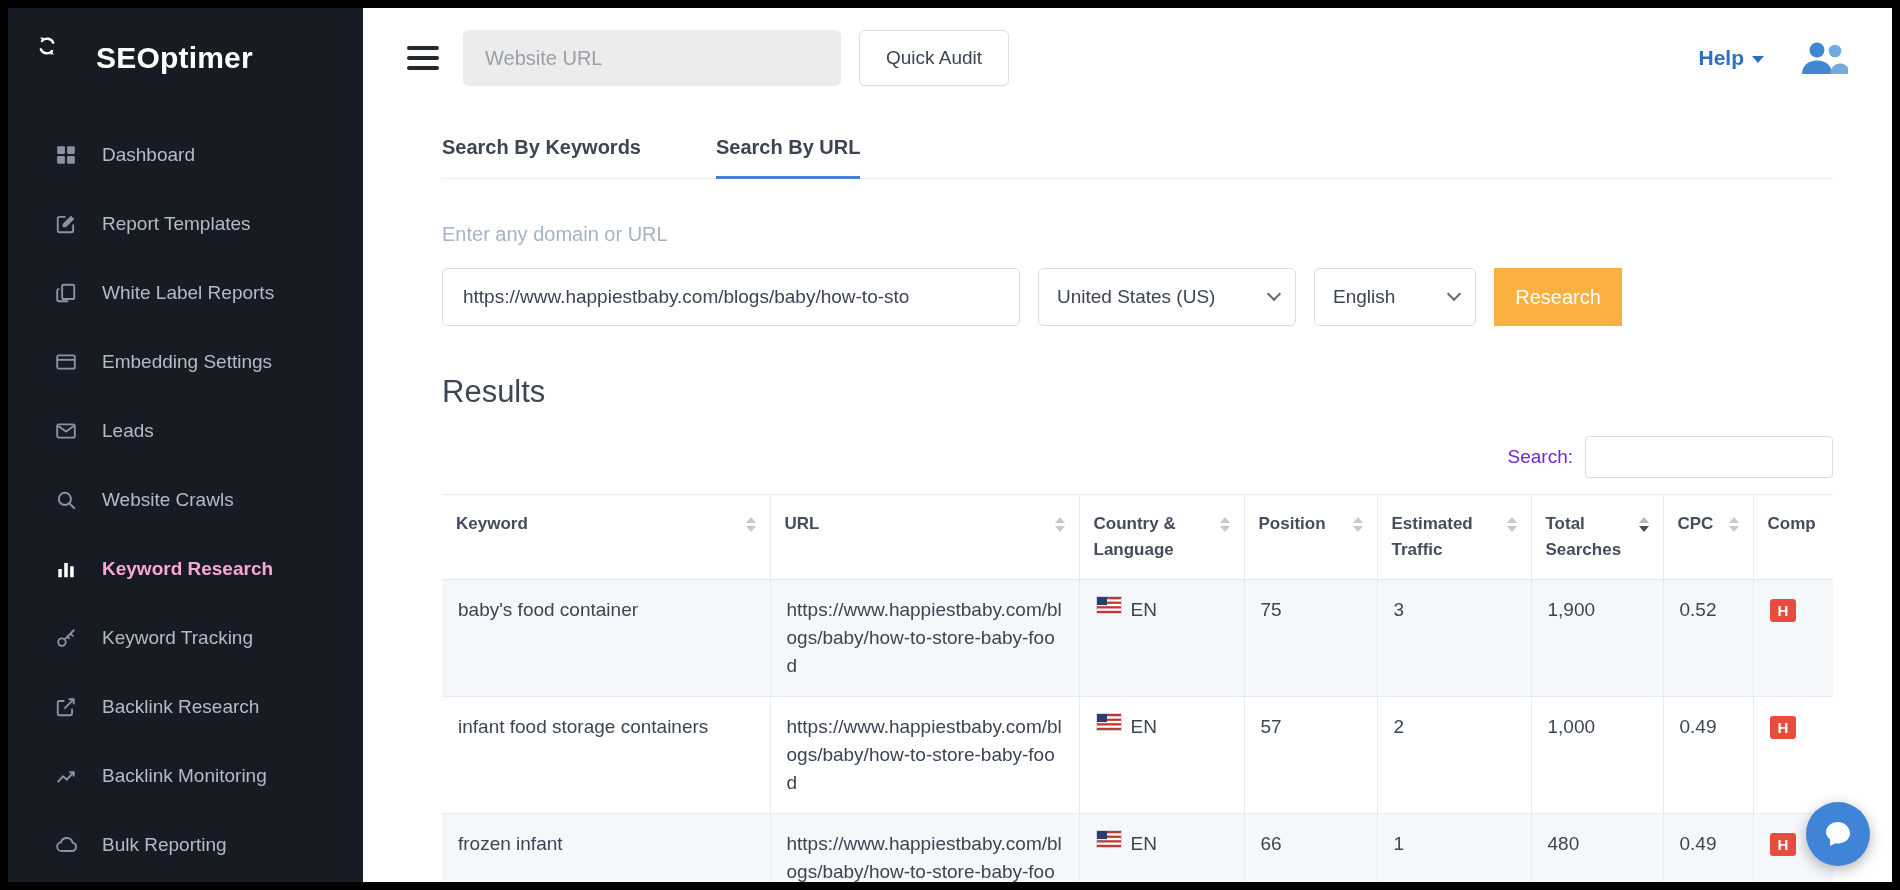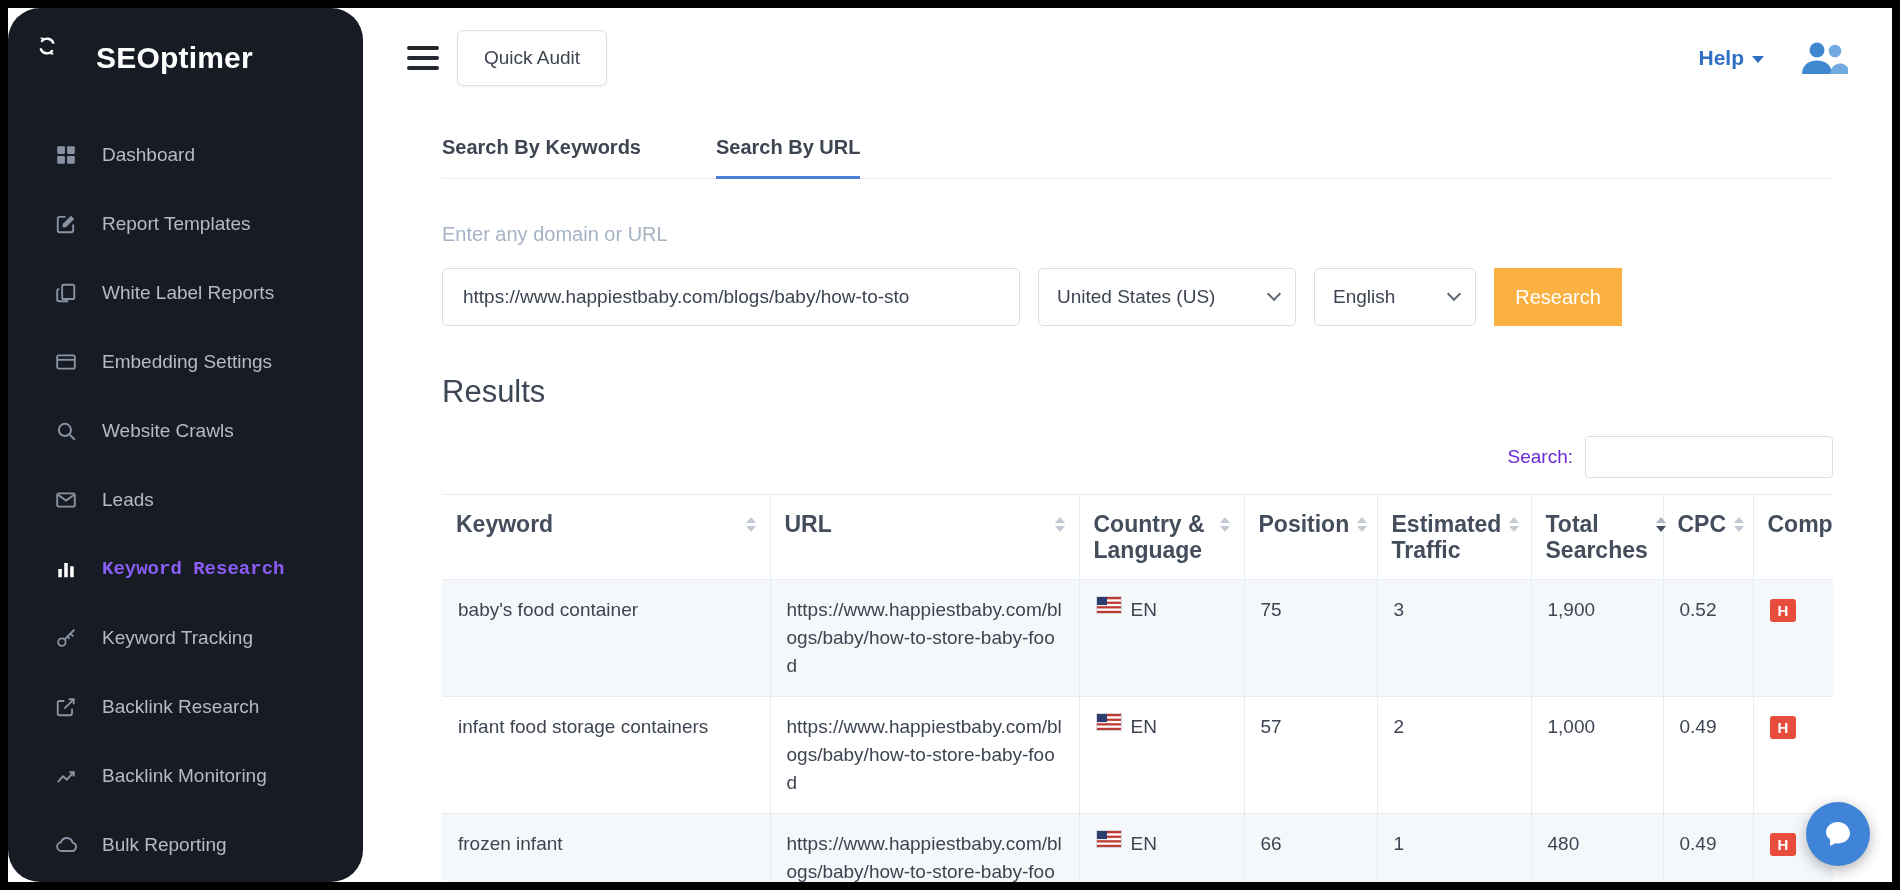--- a/index.html
+++ b/index.html
@@ -1,26 +1,26 @@
 <!DOCTYPE html>
 <html><head>
 <meta charset="utf-8">
 <style>
   * { box-sizing: border-box; margin: 0; padding: 0; }
   html, body { width: 1900px; height: 890px; background: #fff; font-family: "Liberation Sans", "DejaVu Sans", sans-serif; }
   .frame { position: relative; width: 1900px; height: 890px; border: 8px solid #000; background: #fff; overflow: hidden; }
 
   
-  .sidebar { position: absolute; left: 0; top: 0; bottom: 0; width: 355px; background: #171b24; overflow: hidden; border-radius: 32px; }
+  .sidebar { position: absolute; left: 0; top: 0; bottom: 0; width: 355px; background: #171b24; overflow: hidden; }
   .logo-row { display: flex; align-items: center; gap: 14px; height: 100px; padding: 0 28px; }
   .logo-text { color: #fff; font-size: 30px; font-weight: 700; letter-spacing: .2px; }
   .nav { padding-top: 12px; }
   .nav-item { display: flex; align-items: center; gap: 24px; height: 69px; padding: 0 24px 0 46px; color: #b4bbc7; font-size: 19px; cursor: pointer; }
   .nav-item .nav-icon { width: 24px; height: 24px; display: inline-flex; align-items: center; justify-content: center; color: #8a93a4; flex: 0 0 24px; }
-  .nav-item.active { color: #8b5cf6; font-weight: 700; font-family: Liberation Mono, monospace; }
+  .nav-item.active { color: #f9a8d4; font-weight: 700; }
   .nav-item.active .nav-icon { color: #ffffff; }
   .nav-icon svg { width: 22px; height: 22px; }
 
   
   .topbar { position: absolute; left: 355px; right: 0; top: 0; height: 100px; background: #fff; display: flex; align-items: center; padding: 0 44px; }
   .hamburger { width: 32px; display: flex; flex-direction: column; gap: 6px; cursor: pointer; }
   .hamburger i { display: block; height: 4px; background: #23272e; border-radius: 2px; }
   .url-audit-input { margin-left: 24px; width: 378px; height: 56px; background: #ececec; border: none; border-radius: 6px; padding: 0 22px; font-size: 20px; color: #333; font-family: inherit; }
   .url-audit-input::placeholder { color: #9a9fa6; }
   .quick-audit-btn { margin-left: 18px; height: 56px; padding: 0 26px; background: #fff; border: 1px solid #dcdfe4; border-radius: 6px; font-size: 19px; color: #3d4552; font-family: inherit; cursor: pointer; box-shadow: 0 1px 2px rgba(0,0,0,.05); }
@@ -49,21 +49,21 @@
 
   .search-row { margin-top: 26px; display: flex; justify-content: flex-end; align-items: center; gap: 12px; }
   .search-row label { font-size: 19px; color: #6d28d9; }
   .table-search-input { width: 248px; height: 42px; border: 1px solid #d9dee4; border-radius: 4px; padding: 0 12px; font-size: 18px; font-family: inherit; color: #3d4552; }
 
   
   .table-clip { margin-top: 16px; width: 1391px; overflow: hidden; }
   table.results-table { width: 1511px; table-layout: fixed; border-collapse: collapse; border-top: 1px solid #e8ebf0; }
   .results-table th, .results-table td { border-bottom: 1px solid #e8ebf0; border-right: 1px solid #e8ebf0; vertical-align: top; text-align: left; }
   .results-table th:last-child, .results-table td:last-child { border-right: none; }
-  .results-table th { padding: 16px 14px; font-size: 23px; font-weight: 700; color: #444d5b; line-height: 26px; height: 85px; cursor: pointer; }
+  .results-table th { padding: 16px 14px; font-size: 17px; font-weight: 700; color: #444d5b; line-height: 26px; height: 85px; cursor: pointer; }
   .th-inner { display: flex; justify-content: space-between; align-items: flex-start; }
   .sort-icon { display: inline-flex; flex-direction: column; gap: 3px; margin-left: 8px; margin-top: 6px; flex: 0 0 auto; cursor: pointer; }
   .sort-icon i { display: block; width: 0; height: 0; border-left: 5px solid transparent; border-right: 5px solid transparent; }
   .sort-icon .up { border-bottom: 6px solid #c3cad4; }
   .sort-icon .down { border-top: 6px solid #c3cad4; }
   .sort-icon.sort-active .up { border-bottom-color: #b0b8c3; }
   .sort-icon.sort-active .down { border-top-color: #454e5c; }
   .results-table td { padding: 16px; font-size: 19px; color: #3d4552; line-height: 28px; }
   .results-table tbody tr:nth-child(odd) { background: #f5f8fb; }
   .results-table tbody tr:nth-child(even) { background: #fff; }
@@ -126,35 +126,35 @@
         <span class="nav-icon">
           <svg viewBox="0 0 20 20" fill="none" stroke="currentColor" stroke-width="1.7">
               <rect x="2" y="4" width="16" height="12" rx="1.5"></rect>
               <path d="M2 8h16"></path>
             </svg>
         </span>
         <span class="nav-label">Embedding Settings</span>
       </div>
       <div class="nav-item">
         <span class="nav-icon">
+          <svg viewBox="0 0 20 20" fill="none" stroke="currentColor" stroke-width="1.7">
+              <rect x="2" y="4" width="16" height="12" rx="1.5"></rect>
+              <path d="M3 5.5l7 5 7-5"></path>
+            </svg>
+        </span>
+        <span class="nav-label">Leads</span>
+      </div>
+      <div class="nav-item">
+        <span class="nav-icon">
           <svg viewBox="0 0 20 20" fill="none" stroke="currentColor" stroke-width="1.8">
               <circle cx="9" cy="9" r="5.5"></circle>
               <path d="M13.3 13.3L18 18"></path>
             </svg>
         </span>
         <span class="nav-label">Website Crawls</span>
-      </div>
-      <div class="nav-item">
-        <span class="nav-icon">
-          <svg viewBox="0 0 20 20" fill="none" stroke="currentColor" stroke-width="1.7">
-              <rect x="2" y="4" width="16" height="12" rx="1.5"></rect>
-              <path d="M3 5.5l7 5 7-5"></path>
-            </svg>
-        </span>
-        <span class="nav-label">Leads</span>
       </div>
       <div class="nav-item active">
         <span class="nav-icon">
           <svg viewBox="0 0 20 20" fill="currentColor">
               <rect x="3" y="10" width="3.2" height="7.5"></rect>
               <rect x="8.4" y="4.5" width="3.2" height="13"></rect>
               <rect x="13.8" y="7.5" width="3.2" height="10"></rect>
             </svg>
         </span>
         <span class="nav-label">Keyword Research</span>
@@ -197,20 +197,21 @@
       </div>
     </nav>
   </aside>
 
   <header class="topbar">
     <div class="hamburger">
         <i></i>
         <i></i>
         <i></i>
       </div>
+    <input class="url-audit-input" type="text" placeholder="Website URL" style="">
     <button class="quick-audit-btn">Quick Audit</button>
     <div class="topbar-spacer"></div>
     <div class="help-link">
       <span>Help</span>
       <span class="caret-down"></span>
     </div>
     <span class="account-icon">
       <svg width="48" height="36" viewBox="0 0 48 36">
         <g fill="#3f87cf">
             <circle cx="17" cy="10" r="7.5"></circle>

